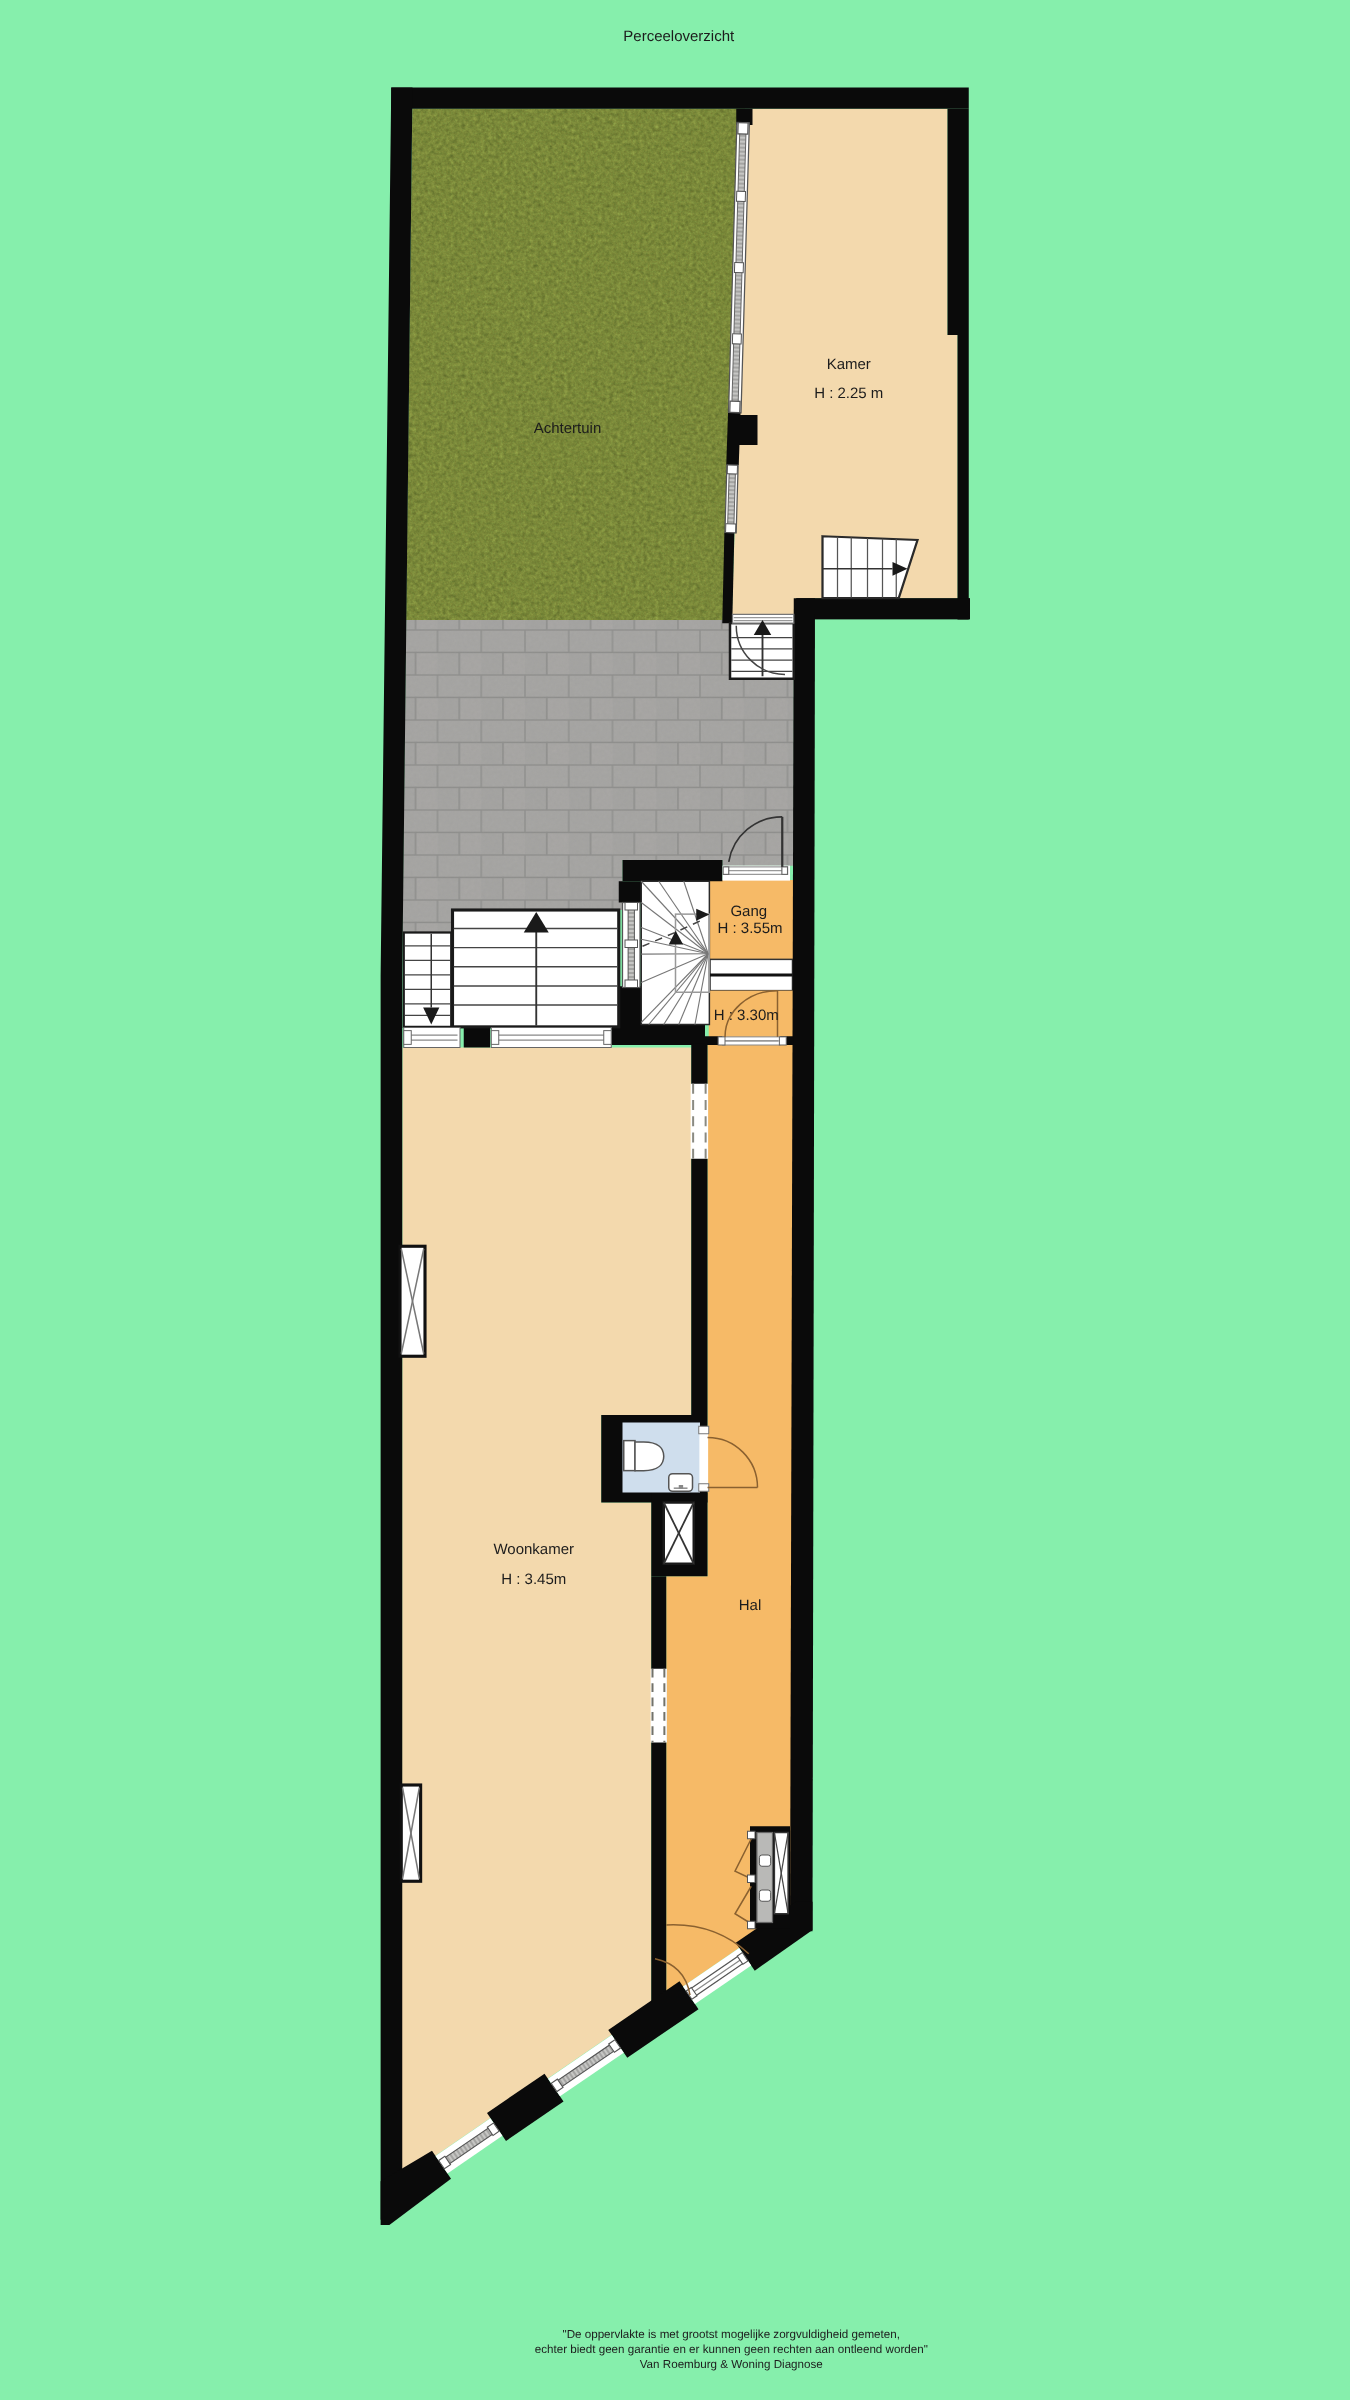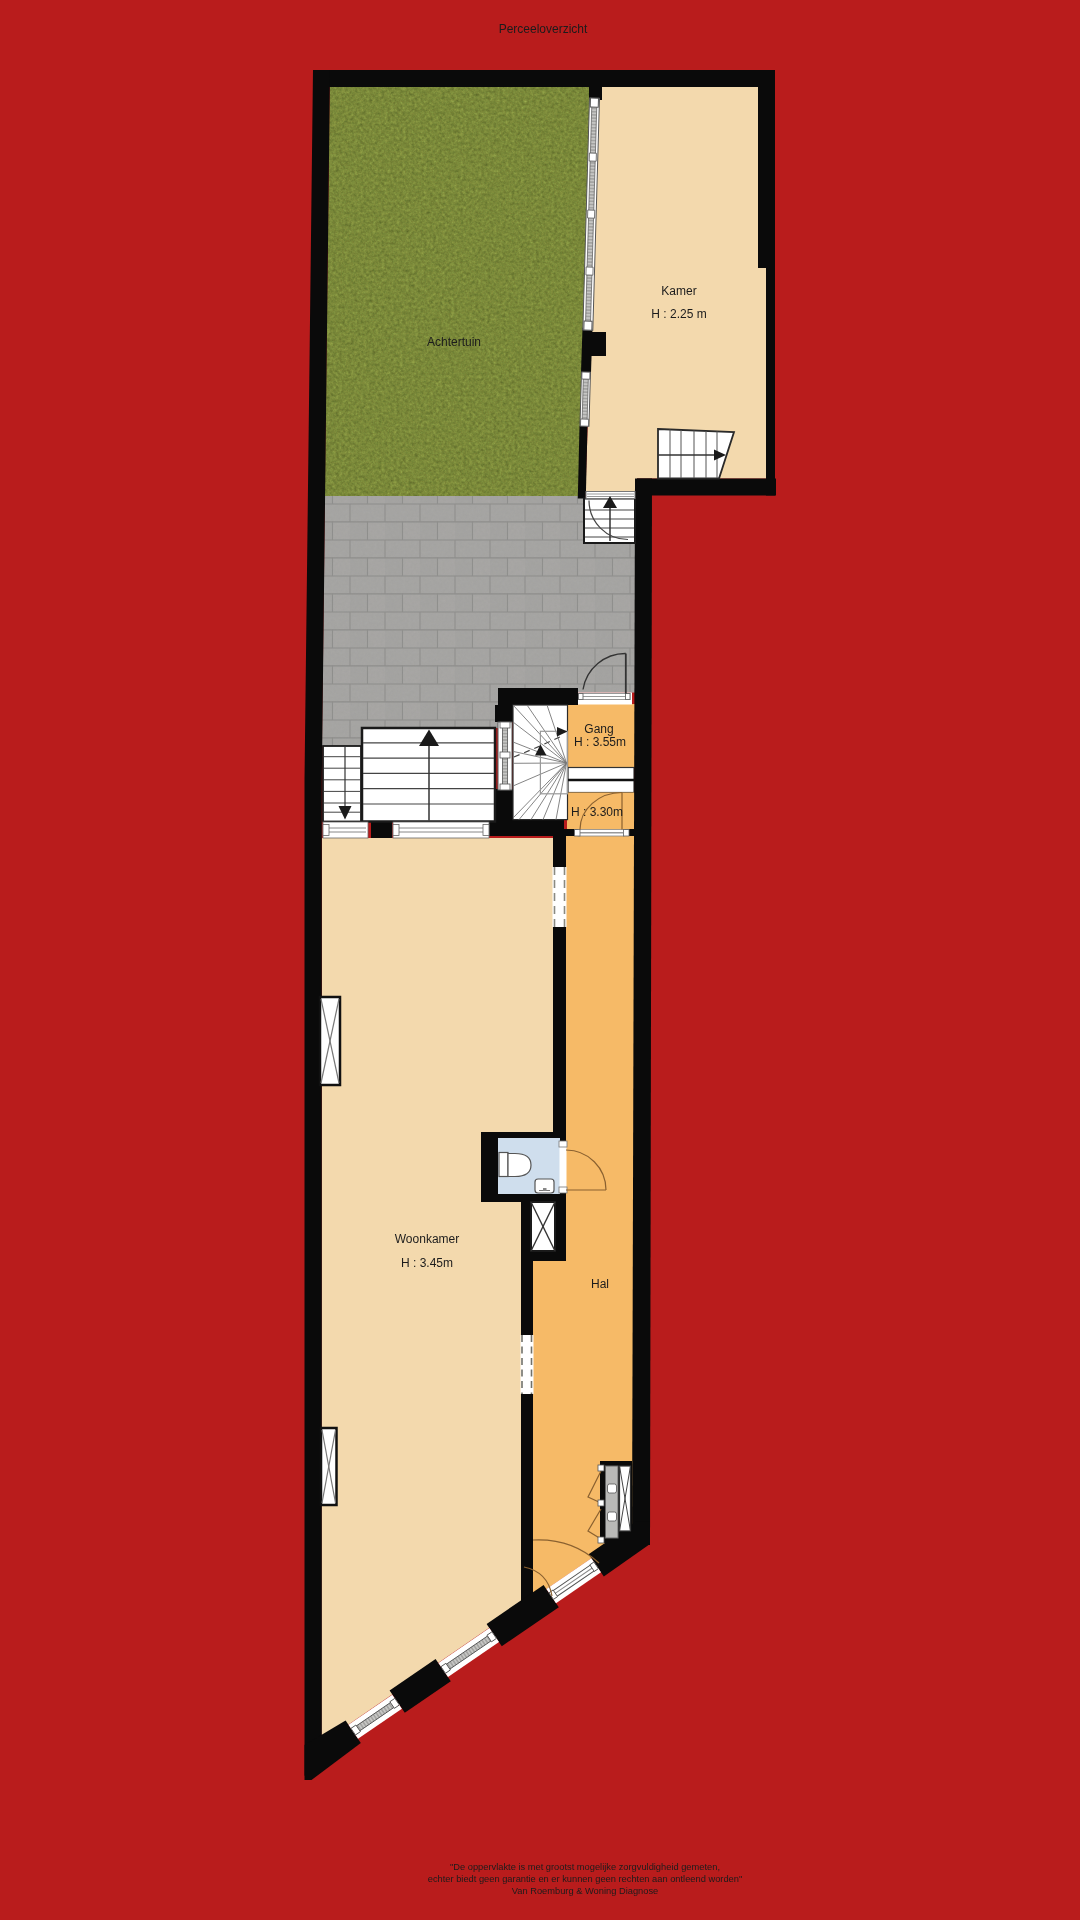--- a/index.html
+++ b/index.html
@@ -1,16 +1,16 @@
 <!DOCTYPE html>
 <html><head>
 <meta charset="utf-8">
 <style>
   html,body{margin:0;padding:0;background:#ffffff;}
-  .page{position:relative;width:1080px;height:1920px;background:#b91c1c;overflow:hidden;
+  .page{position:relative;width:1080px;height:1920px;background:#86efac;overflow:hidden;
         font-family:"Liberation Sans", sans-serif;}
   svg text{font-family:"Liberation Sans", sans-serif;fill:#1c1c1c;}
 </style>
 </head>
 <body>
 <div class="page">
 <svg width="1080" height="1920" viewBox="0 0 1080 1920">
 <defs>
 
   <pattern id="tiles" width="35" height="36" patternUnits="userSpaceOnUse">

